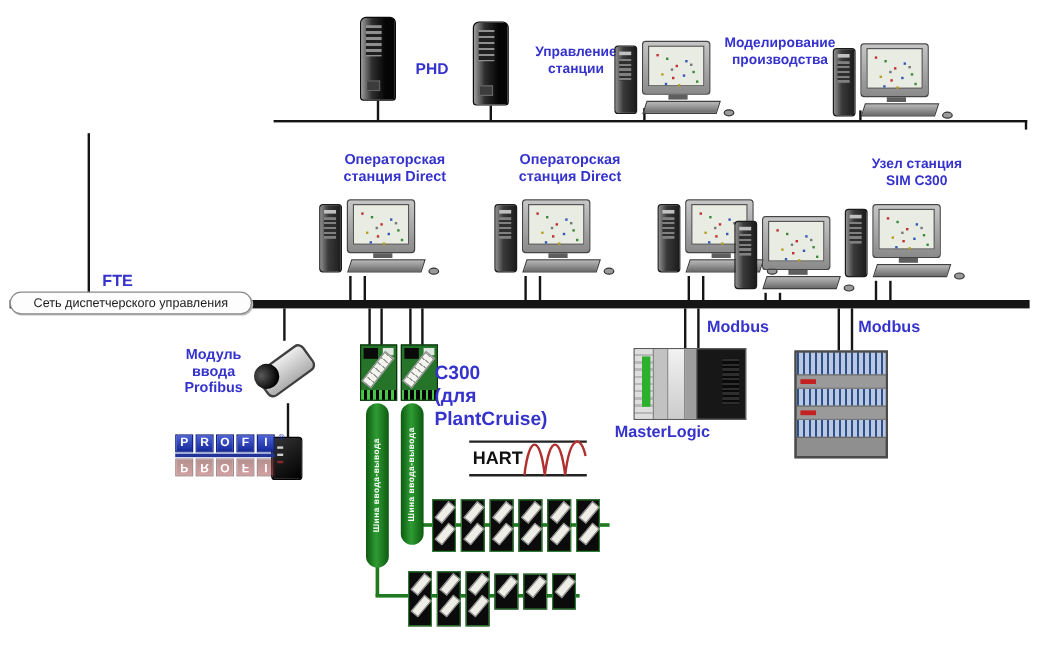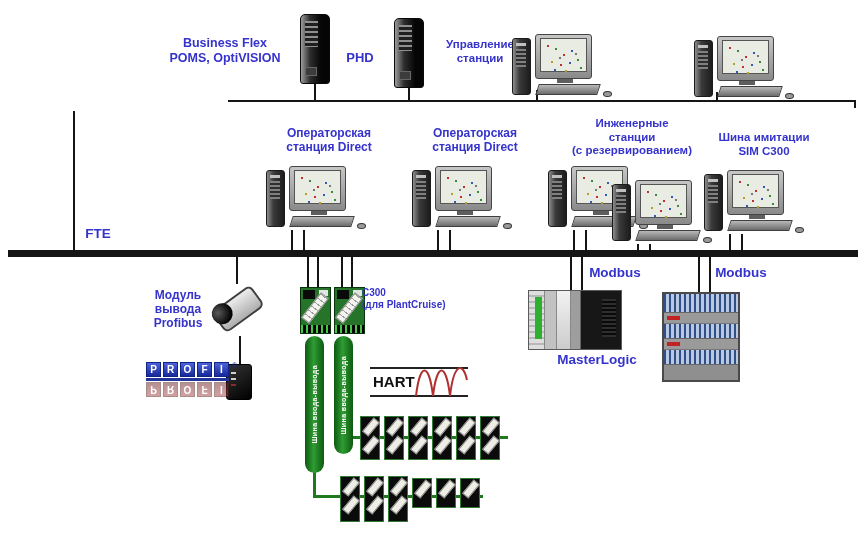--- a/index.html
+++ b/index.html
@@ -123,42 +123,45 @@
 <body>
 
 <div class="canvas">
 
   <div class="hline" style="left:228px;top:100px;width:628px;"></div>
   <i class="vw" style="left:854px;top:100px;height:8px;"></i>
   <i class="vw" style="left:73px;top:111px;height:139px;"></i>
 
   <div class="lbl" style="left:76px;top:226px;width:44px;font-size:13.5px;">FTE</div>
   <div class="bar" style="left:8px;top:250px;width:850px;"></div>
-
-  <div class="lbl" style="left:150px;top:36px;width:150px;font-size:12.5px;">Business Flex
-POMS, OptiVISION</div>
+  <div class="pill" style="left:8px;top:243px;width:202px;height:19px;font-size:10.5px;">
+    <span>Сеть диспетчерского управления</span>
+  </div>
+
   <div class="srv" style="left:300px;top:14px;"></div>
   <i class="vw" style="left:314px;top:84px;height:16px;"></i>
 
   <div class="lbl" style="left:336px;top:50px;width:48px;font-size:13px;">PHD</div>
   <div class="srv" style="left:394px;top:18px;"></div>
   <i class="vw" style="left:408px;top:88px;height:12px;"></i>
 
   <div class="lbl" style="left:432px;top:38px;width:96px;font-size:11.5px;">Управление
 станции</div>
   <i class="vw" style="left:536px;top:90px;height:10px;"></i>
   <div class="ws" style="left:512px;top:34px;">
     <i class="tw"></i>
       <i class="mon"></i>
       <i class="scr"></i>
       <i class="stand"></i>
       <i class="kbd"></i>
       <i class="mouse"></i>
   </div>
 
+  <div class="lbl" style="left:592px;top:30px;width:116px;font-size:11.5px;">Моделирование
+производства</div>
   <i class="vw" style="left:716px;top:92px;height:8px;"></i>
   <div class="ws" style="left:694px;top:36px;">
     <i class="tw"></i>
       <i class="mon"></i>
       <i class="scr"></i>
       <i class="stand"></i>
       <i class="kbd"></i>
       <i class="mouse"></i>
   </div>
 
@@ -181,23 +184,20 @@
   <i class="vw" style="left:449px;top:230px;height:20px;"></i>
   <div class="ws" style="left:412px;top:166px;">
     <i class="tw"></i>
       <i class="mon"></i>
       <i class="scr"></i>
       <i class="stand"></i>
       <i class="kbd"></i>
       <i class="mouse"></i>
   </div>
 
-  <div class="lbl" style="left:556px;top:117px;width:152px;font-size:11.5px;">Инженерные
-станции
-(с резервированием)</div>
   <i class="vw" style="left:573px;top:230px;height:20px;"></i>
   <i class="vw" style="left:585px;top:230px;height:20px;"></i>
   <i class="vw" style="left:637px;top:244px;height:6px;"></i>
   <i class="vw" style="left:649px;top:244px;height:6px;"></i>
   <div class="ws" style="left:548px;top:166px;">
     <i class="tw"></i>
       <i class="mon"></i>
       <i class="scr"></i>
       <i class="stand"></i>
       <i class="kbd"></i>
@@ -205,36 +205,36 @@
   </div>
   <div class="ws" style="left:612px;top:180px;z-index:2;">
     <i class="tw"></i>
       <i class="mon"></i>
       <i class="scr"></i>
       <i class="stand"></i>
       <i class="kbd"></i>
       <i class="mouse"></i>
   </div>
 
-  <div class="lbl" style="left:704px;top:131px;width:120px;font-size:11.5px;">Шина имитации
+  <div class="lbl" style="left:704px;top:131px;width:120px;font-size:11.5px;">Узел станция
 SIM C300</div>
   <i class="vw" style="left:729px;top:234px;height:16px;"></i>
   <i class="vw" style="left:741px;top:234px;height:16px;"></i>
   <div class="ws" style="left:704px;top:170px;">
     <i class="tw"></i>
       <i class="mon"></i>
       <i class="scr"></i>
       <i class="stand"></i>
       <i class="kbd"></i>
       <i class="mouse"></i>
   </div>
 
   <i class="vw" style="left:236px;top:257px;height:27px;"></i>
   <div class="lbl" style="left:134px;top:288px;width:88px;font-size:12px;">Модуль
-вывода
+ввода
 Profibus</div>
   <div class="gw" style="left:214px;top:296px;"></div>
   <i class="vw" style="left:239px;top:336px;height:30px;"></i>
   <div class="bbox" style="left:226px;top:364px;"></div>
   <div class="profi" style="left:146px;top:362px;">
     <div class="row">
       <span class="tile">P</span>
       <span class="tile">R</span>
       <span class="tile">O</span>
       <span class="tile">F</span>
@@ -260,50 +260,50 @@
       <i class="chB"></i>
       <i class="stk"></i>
       <i class="bot"></i>
   </div>
   <div class="c300" style="left:334px;top:287px;">
     <i class="chA"></i>
       <i class="chB"></i>
       <i class="stk"></i>
       <i class="bot"></i>
   </div>
-  <div class="lbl left" style="left:362px;top:287px;width:130px;font-size:10px;">C300
+  <div class="lbl left" style="left:362px;top:303px;width:130px;font-size:16px;">C300
 (для PlantCruise)</div>
 
   <div class="caps" style="left:305px;top:336px;height:137px;">
     <span>Шина ввода-вывода</span>
   </div>
   <div class="caps" style="left:334px;top:336px;height:118px;">
     <span>Шина ввода-вывода</span>
   </div>
 
-  <div class="hart" style="left:366px;top:358px;">
+  <div class="hart" style="left:387px;top:358px;">
     <svg width="106" height="46" viewBox="0 0 106 46">
       <line x1="4" y1="10" x2="102" y2="10" stroke="#222" stroke-width="2"></line>
       <line x1="4" y1="38" x2="102" y2="38" stroke="#222" stroke-width="2"></line>
       <text x="7" y="29" font-size="15" font-weight="bold" fill="#111" font-family="Liberation Sans, sans-serif">HART</text>
       <path d="M50,38 C54,4 63,4 67,38 C71,4 80,4 84,38 C88,4 97,4 101,22" fill="none" stroke="#b03030" stroke-width="2"></path>
     </svg>
   </div>
 
   <i class="vw" style="left:570px;top:257px;height:34px;"></i>
   <i class="vw" style="left:581px;top:257px;height:34px;"></i>
   <div class="lbl" style="left:582px;top:265px;width:66px;font-size:13.5px;">Modbus</div>
   <div class="plc" style="left:528px;top:290px;">
     <i class="s1" style="position:static;"></i>
       <i class="s2" style="position:static;"></i>
     <i class="s3" style="position:static;"></i>
       <i class="s4" style="position:static;"></i>
     <i class="s5" style="position:static;"></i>
   </div>
-  <div class="lbl" style="left:544px;top:352px;width:106px;font-size:13.5px;">MasterLogic</div>
+  <div class="lbl" style="left:499px;top:352px;width:106px;font-size:13.5px;">MasterLogic</div>
 
   <i class="vw" style="left:698px;top:257px;height:36px;"></i>
   <i class="vw" style="left:709px;top:257px;height:36px;"></i>
   <div class="lbl" style="left:708px;top:265px;width:66px;font-size:13.5px;">Modbus</div>
   <div class="rack" style="left:662px;top:292px;">
     <div class="slats"></div>
     <div class="gap"></div>
     <div class="slats sm"></div>
     <div class="gap"></div>
     <div class="slats sm"></div>

